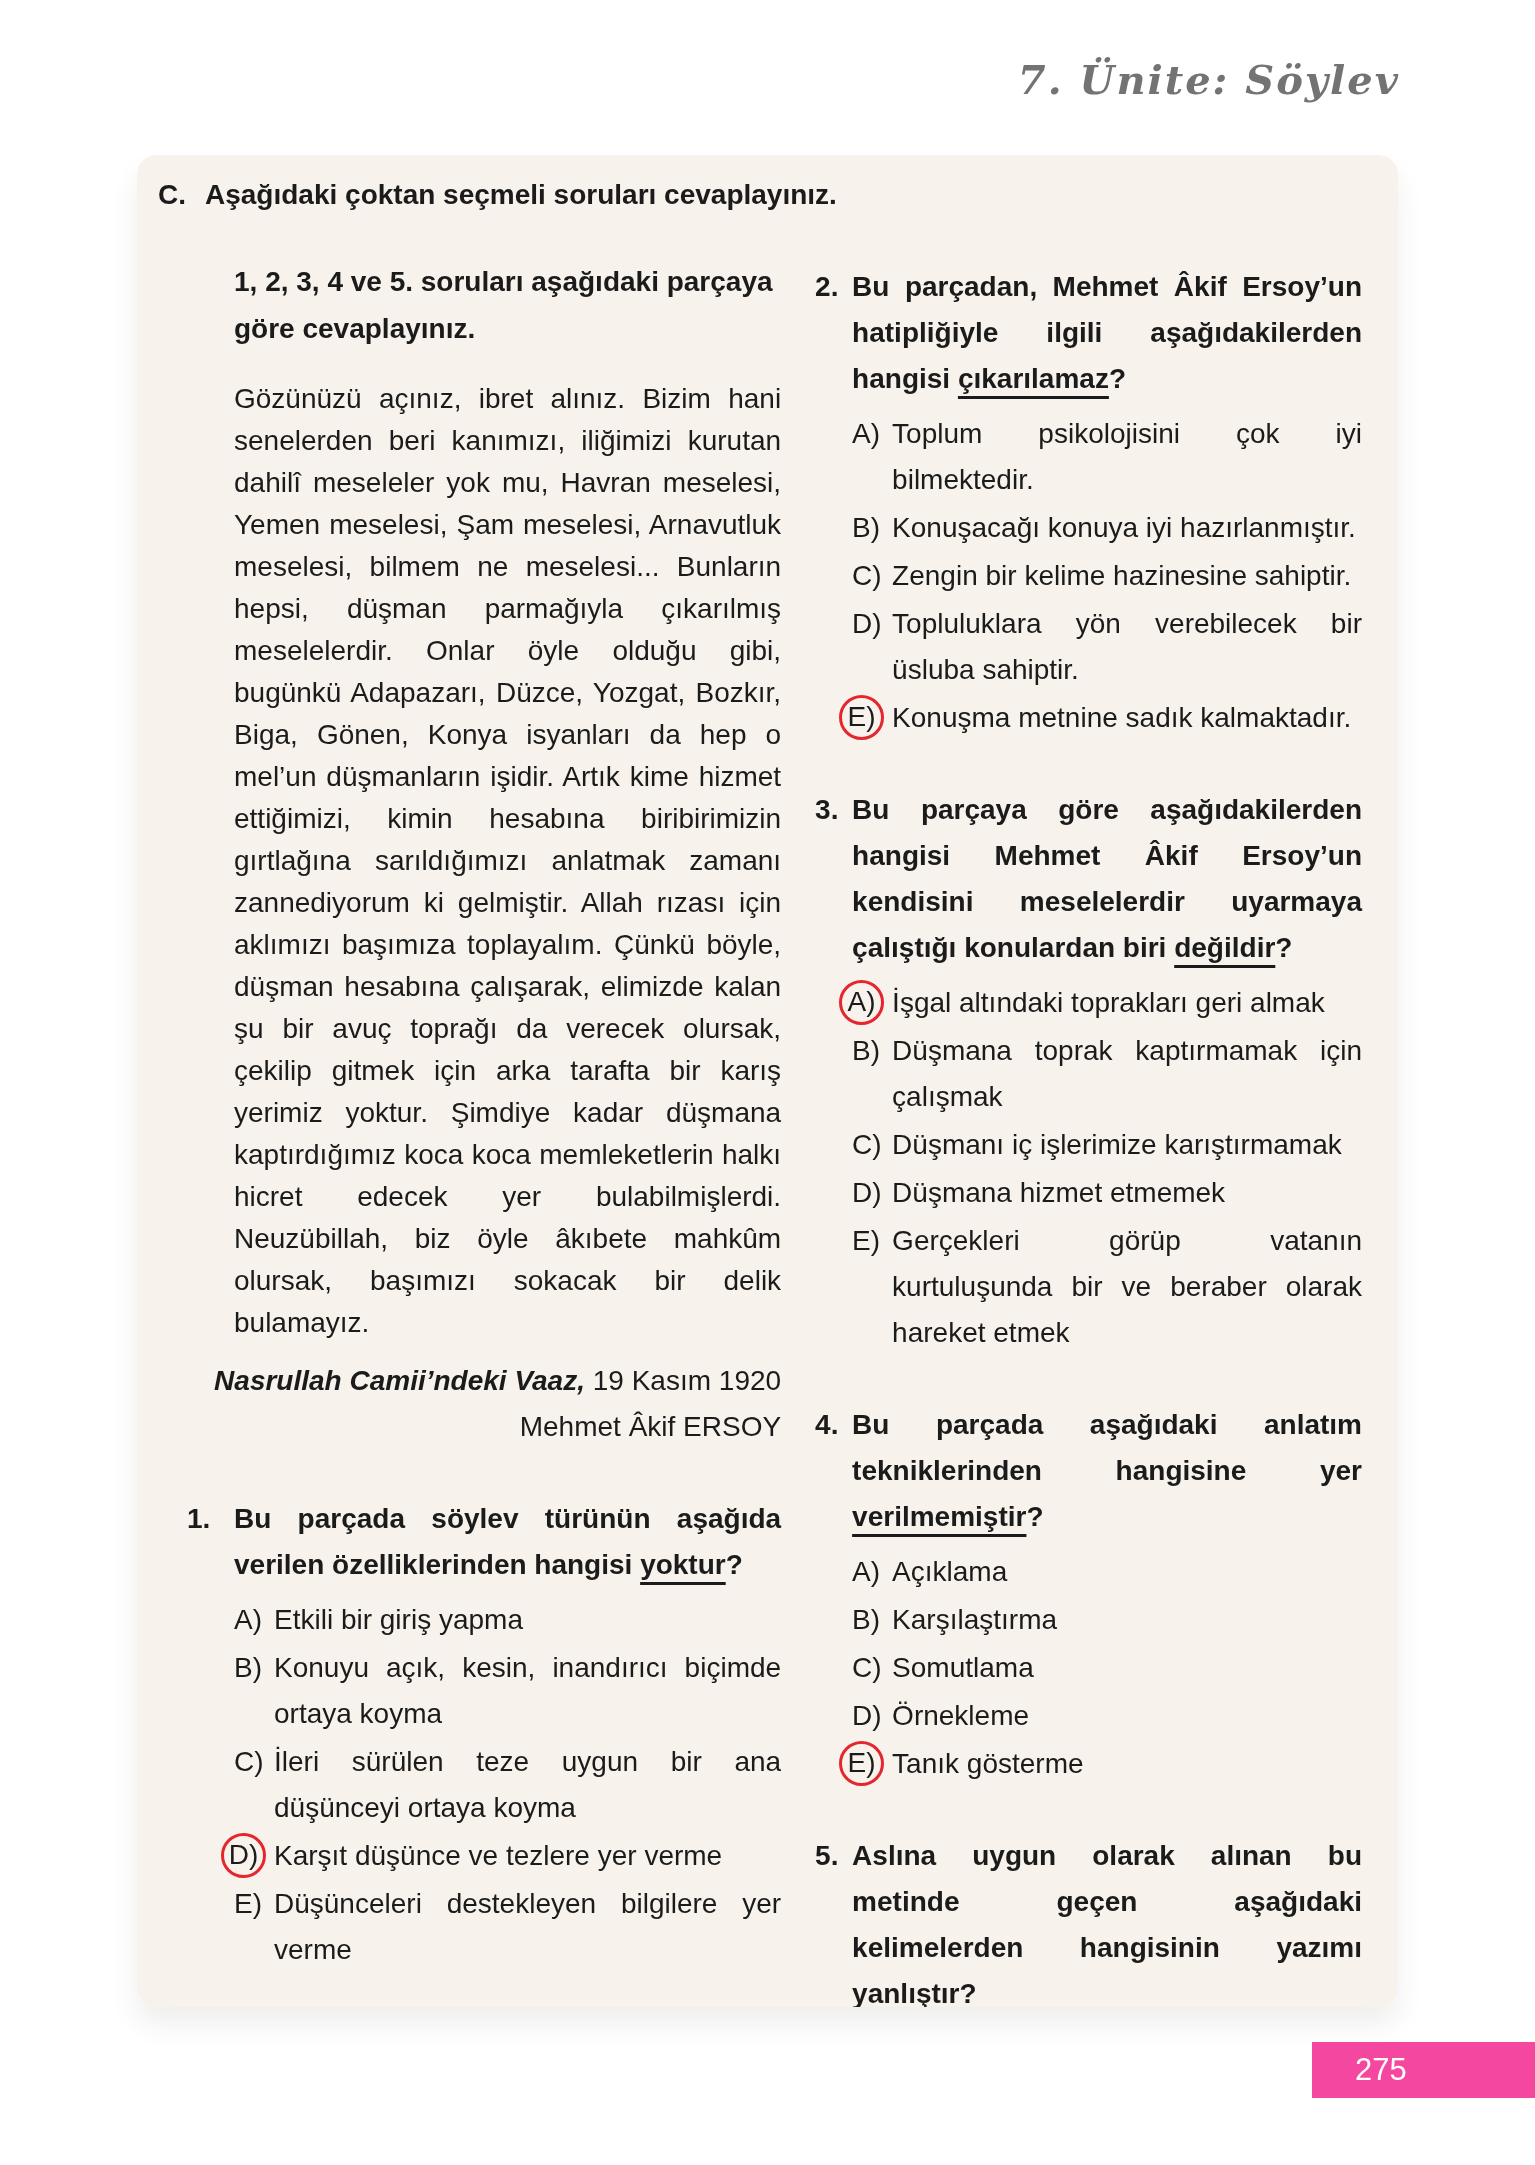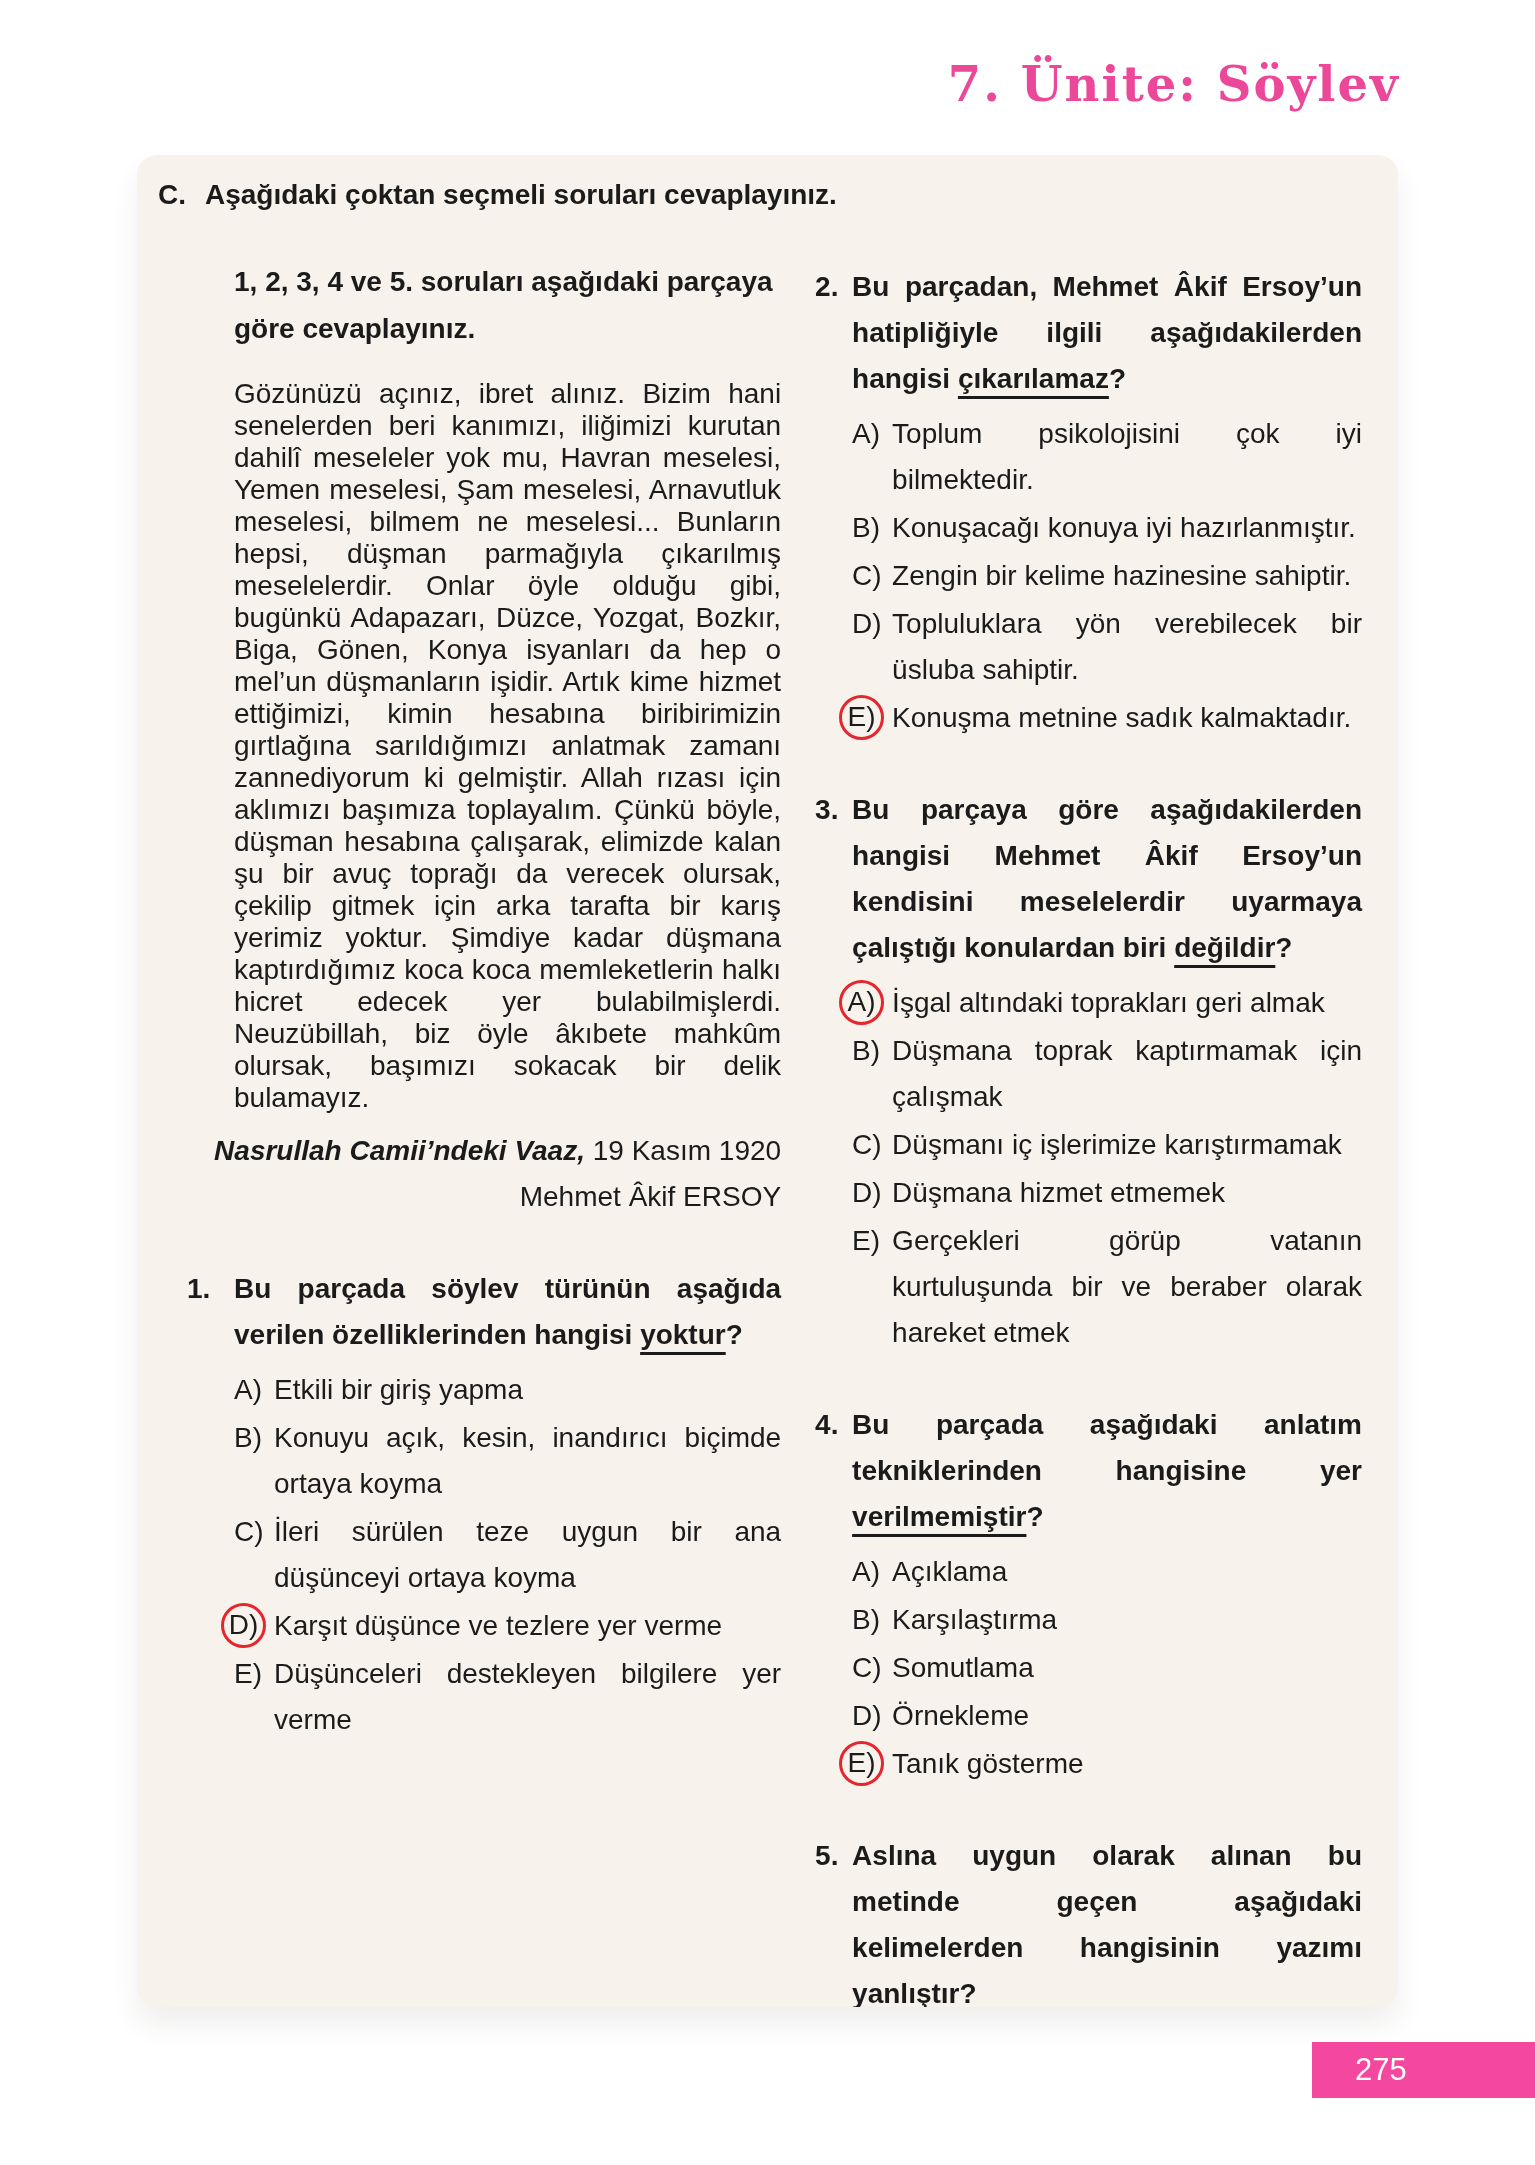--- a/index.html
+++ b/index.html
@@ -4,36 +4,36 @@
 <style>
   html,body{margin:0;padding:0;}
   body{
     width:1535px;height:2165px;position:relative;
     background:#ffffff;color:#1b1b1b;
     font-family:"Liberation Sans", sans-serif;
     -webkit-font-smoothing:antialiased;
   }
   .unit-header{
     position:absolute;top:56px;right:135px;
-    font-family:"DejaVu Serif", serif;font-weight:bold;
-    font-size:48px;letter-spacing:2px;color:#ec4899;
+    font-family:"DejaVu Serif", serif;font-style:italic;font-weight:bold;
+    font-size:40px;letter-spacing:2px;color:#737373;
   }
   .card{
     position:absolute;left:137px;top:155px;width:1261px;height:1852px;
     background:#f7f3ec;border-radius:20px;box-sizing:border-box;
     padding:16px 36px 0 21px;overflow:hidden;
     box-shadow:0 18px 28px rgba(70,55,40,0.08);
   }
   .section-heading{display:flex;font-weight:bold;font-size:28px;line-height:47px;}
   .sec-label{flex:0 0 47px;}
   .cols{display:flex;gap:34px;margin-left:29px;}
   .col-left{width:604px;box-sizing:border-box;}
   .col-right{width:556px;box-sizing:border-box;}
   .intro{font-weight:bold;font-size:28px;line-height:47px;margin:40px 0 0 47px;}
-  .passage{font-size:28px;line-height:32px;text-align:justify;margin:26px 0 0 47px;}
+  .passage{font-size:28px;line-height:42px;text-align:justify;margin:26px 0 0 47px;}
   .attribution{margin-top:14px;text-align:right;font-size:28px;line-height:46px;}
   .b{font-weight:normal;}
   .bi{font-weight:bold;font-style:italic;}
   .question{margin-top:46px;font-size:28px;}
   .qhead{display:flex;font-weight:bold;line-height:46px;}
   .qnum{flex:0 0 47px;}
   .col-right .qnum{flex:0 0 37px;}
   .stem{flex:1;text-align:justify;}
   .u{text-decoration:underline;text-decoration-thickness:2.5px;text-underline-offset:8px;}
   .options{margin-top:9px;margin-left:47px;}

